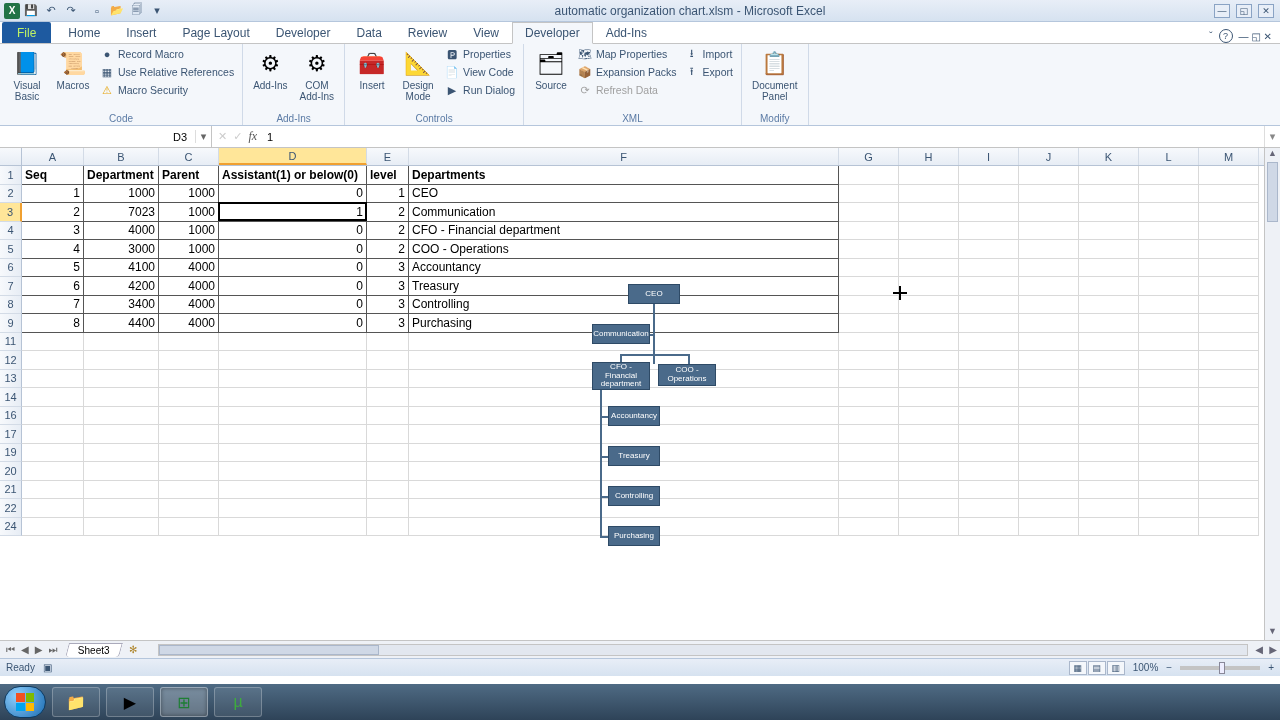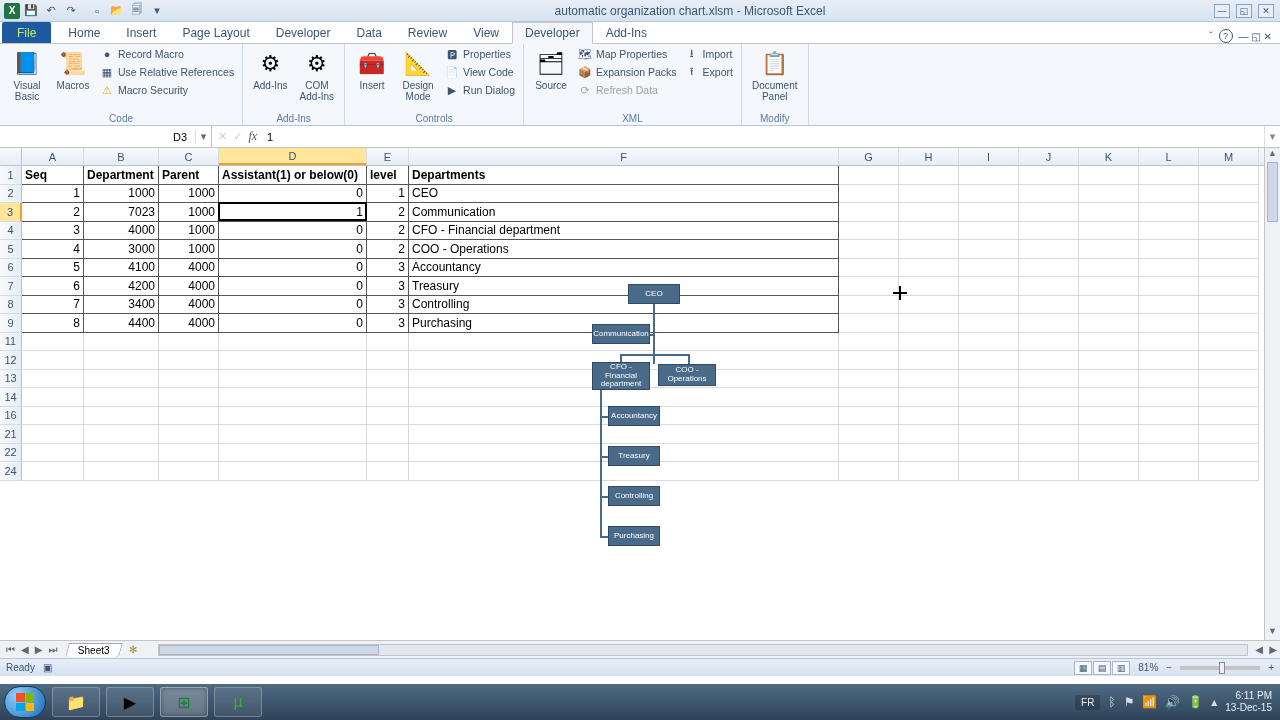--- a/index.html
+++ b/index.html
@@ -523,20 +523,68 @@
           <div class="cell" style="width: 430px;"></div>
           <div class="cell" style="width: 60px;"></div>
           <div class="cell" style="width: 60px;"></div>
           <div class="cell" style="width: 60px;"></div>
           <div class="cell" style="width: 60px;"></div>
           <div class="cell" style="width: 60px;"></div>
           <div class="cell" style="width: 60px;"></div>
           <div class="cell" style="width: 60px;"></div>
         </div>
         <div class="row">
+          <div class="rowh">17</div>
+          <div class="cell" style="width: 62px;"></div>
+          <div class="cell" style="width: 75px;"></div>
+          <div class="cell" style="width: 60px;"></div>
+          <div class="cell" style="width: 148px;"></div>
+          <div class="cell" style="width: 42px;"></div>
+          <div class="cell" style="width: 430px;"></div>
+          <div class="cell" style="width: 60px;"></div>
+          <div class="cell" style="width: 60px;"></div>
+          <div class="cell" style="width: 60px;"></div>
+          <div class="cell" style="width: 60px;"></div>
+          <div class="cell" style="width: 60px;"></div>
+          <div class="cell" style="width: 60px;"></div>
+          <div class="cell" style="width: 60px;"></div>
+        </div>
+        <div class="row">
+          <div class="rowh">19</div>
+          <div class="cell" style="width: 62px;"></div>
+          <div class="cell" style="width: 75px;"></div>
+          <div class="cell" style="width: 60px;"></div>
+          <div class="cell" style="width: 148px;"></div>
+          <div class="cell" style="width: 42px;"></div>
+          <div class="cell" style="width: 430px;"></div>
+          <div class="cell" style="width: 60px;"></div>
+          <div class="cell" style="width: 60px;"></div>
+          <div class="cell" style="width: 60px;"></div>
+          <div class="cell" style="width: 60px;"></div>
+          <div class="cell" style="width: 60px;"></div>
+          <div class="cell" style="width: 60px;"></div>
+          <div class="cell" style="width: 60px;"></div>
+        </div>
+        <div class="row">
+          <div class="rowh">20</div>
+          <div class="cell" style="width: 62px;"></div>
+          <div class="cell" style="width: 75px;"></div>
+          <div class="cell" style="width: 60px;"></div>
+          <div class="cell" style="width: 148px;"></div>
+          <div class="cell" style="width: 42px;"></div>
+          <div class="cell" style="width: 430px;"></div>
+          <div class="cell" style="width: 60px;"></div>
+          <div class="cell" style="width: 60px;"></div>
+          <div class="cell" style="width: 60px;"></div>
+          <div class="cell" style="width: 60px;"></div>
+          <div class="cell" style="width: 60px;"></div>
+          <div class="cell" style="width: 60px;"></div>
+          <div class="cell" style="width: 60px;"></div>
+        </div>
+        <div class="row">
           <div class="rowh">21</div>
           <div class="cell" style="width: 62px;"></div>
           <div class="cell" style="width: 75px;"></div>
           <div class="cell" style="width: 60px;"></div>
           <div class="cell" style="width: 148px;"></div>
           <div class="cell" style="width: 42px;"></div>
           <div class="cell" style="width: 430px;"></div>
           <div class="cell" style="width: 60px;"></div>
           <div class="cell" style="width: 60px;"></div>
           <div class="cell" style="width: 60px;"></div>
@@ -630,21 +678,21 @@
 
 <div class="statusbar">
   <span>Ready</span>
   <span>▣</span>
   <div class="spacer"></div>
   <div class="view-btns">
     <div class="view-btn">▦</div>
     <div class="view-btn">▤</div>
     <div class="view-btn">▥</div>
   </div>
-  <span>81%</span>
+  <span>100%</span>
   <span>−</span>
   <div class="zoom-slider">
       <div class="tick"></div>
       <div class="knob"></div>
     </div>
   <span>+</span>
 </div>
 
 <div class="taskbar">
   <div class="start-orb">
@@ -652,26 +700,13 @@
         <div></div>
         <div></div>
         <div></div>
         <div></div>
       </div>
   </div>
   <div class="task-btn">📁</div>
   <div class="task-btn">▶</div>
   <div class="task-btn active" style="color:#1e7e34;">⊞</div>
   <div class="task-btn" style="color:#3eab3e;">µ</div>
-  <div class="tray">
-    <span class="tray-lang">FR</span>
-    <span class="tray-ic">ᛒ</span>
-    <span class="tray-ic">⚑</span>
-    <span class="tray-ic">📶</span>
-    <span class="tray-ic">🔊</span>
-    <span class="tray-ic">🔋</span>
-    <span class="tray-ic">▴</span>
-    <div class="tray-time">
-      <div>6:11 PM</div>
-      <div>13-Dec-15</div>
-    </div>
-  </div>
 </div>
 
 </body></html>

